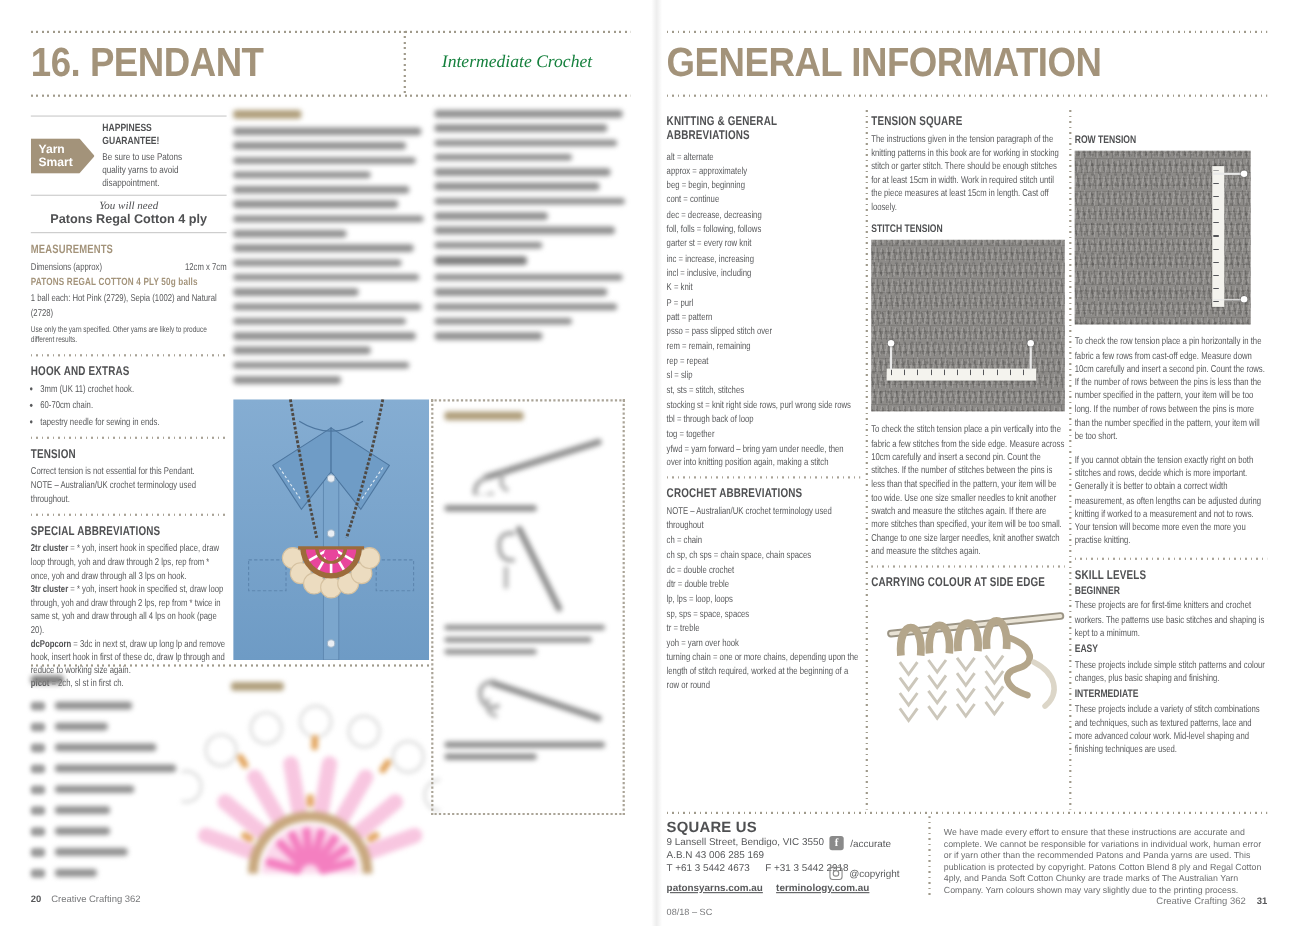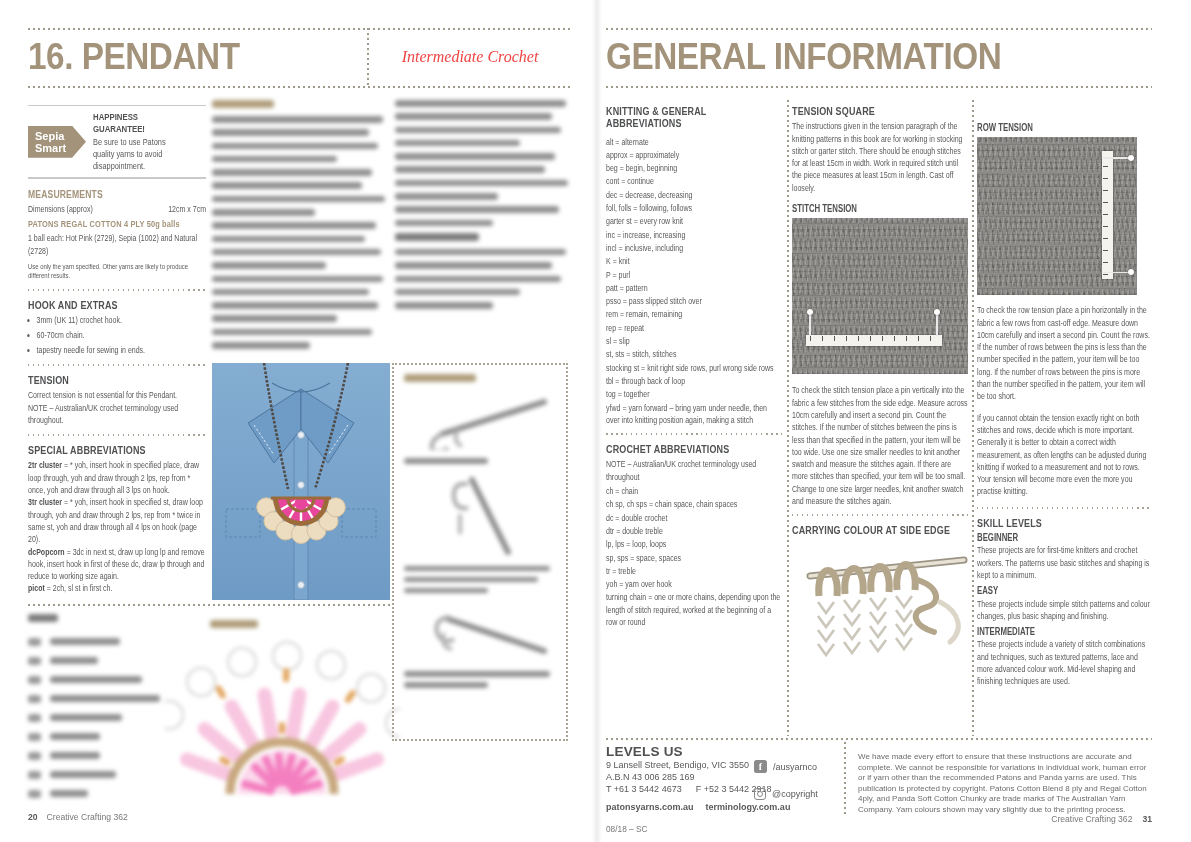--- a/index.html
+++ b/index.html
@@ -15,21 +15,21 @@
   .dot-h{height:2px;background-image:repeating-linear-gradient(90deg,#a09a8b 0 1.6px,transparent 1.6px 5px);}
   .dot-v{position:absolute;width:2px;background-image:repeating-linear-gradient(180deg,#a09a8b 0 1.6px,transparent 1.6px 5px);}
   .hr{height:1px;background:#c9c9c9;}
 
   
   .hd-rule-top{position:absolute;left:0;right:0;top:28px;}
   .hd-rule-bot{position:absolute;left:0;right:0;top:86px;}
   .big-title{position:absolute;left:0;top:36px;font-size:37px;font-weight:bold;color:#a3937a;
              letter-spacing:-.5px;transform:scaleX(.9);transform-origin:0 0;white-space:nowrap;}
   .skill-cell{position:absolute;left:339px;top:28px;width:206px;height:58px;display:flex;align-items:center;justify-content:center;}
-  .skill-txt{font-family:"Liberation Serif",serif;font-style:italic;font-size:16px;color:#ef4444;}
+  .skill-txt{font-family:"Liberation Serif",serif;font-style:italic;font-size:16px;color:#15803d;}
   .hd-div{top:28px;height:58px;left:339px;}
 
   
   .cond{font-size:9px;line-height:12.3px;transform:scaleX(.78);transform-origin:0 0;width:128.2%;color:#58595b;}
   .cond p{margin:0 0 0 0;}
   .h-tan{color:#a3937a;font-weight:bold;font-size:11px;letter-spacing:.2px;margin:0 0 2px;}
   .h-dark{color:#4f5052;font-weight:bold;font-size:11.5px;letter-spacing:.2px;margin:0 0 3px;}
   .h-sub{color:#4f5052;font-weight:bold;font-size:10px;margin:0 0 2px;}
   .tiny{font-size:7.6px;line-height:9.4px;}
 
@@ -104,21 +104,21 @@
 
   .lvl{margin:0 0 4px;}
   .lvlname{font-weight:bold;color:#4f5052;font-size:10px;}
 
   
   .contact{position:absolute;left:0;top:736px;width:240px;}
   .ct-head{font-weight:bold;font-size:13.5px;color:#4f5052;letter-spacing:.2px;}
   .ct-line{font-size:9px;line-height:12px;}
   .ct-tf span{margin-right:14px;}
   .ct-web{margin-top:6px;font-weight:bold;}
-  .ct-web span{margin-right:12px;}
+  .ct-web span{margin-right:12px;text-decoration:underline;}
   .social{position:absolute;left:148px;display:flex;align-items:center;gap:6px;font-size:9px;}
   .fb{width:13px;height:13px;background:#8a8a8a;border-radius:2.5px;color:#fff;font-weight:bold;
       font-size:10px;text-align:center;line-height:13px;font-family:"Liberation Serif",serif;}
   .ig{width:12px;height:12px;border:1.6px solid #8a8a8a;border-radius:3px;position:relative;box-sizing:border-box;}
   .ig::after{content:"";position:absolute;inset:1.6px;border:1.4px solid #8a8a8a;border-radius:50%;}
   .contact-div{left:238px;top:742px;height:72px;}
   .disclaimer{position:absolute;left:252px;top:752px;width:294px;font-size:8px;line-height:10.6px;color:#6b6c6e;}
   .rfoot-code{position:absolute;left:0;top:824px;font-size:8.3px;color:#77787a;}
   .rfoot{position:absolute;right:0;top:814px;font-size:8.6px;color:#77787a;text-align:right;}
   .rfoot b{font-weight:bold;margin-left:10px;color:#58595b;}
@@ -134,29 +134,33 @@
     <div class="dot-v hd-div"></div>
     <div class="skill-cell">
         <span class="skill-txt">Intermediate Crochet</span>
       </div>
     <div class="dot-h hd-rule-bot"></div>
 
     <div class="col c1">
       <div class="hr" style="margin-top:5px"></div>
       <div class="ys-box">
         <div class="ys-badge">
-          <div>Sepia</div>
+          <div>Yarn</div>
           <div>Smart</div>
         </div>
         <div class="cond" style="width:100%;transform:scaleX(.82)">
           <div class="ys-title">HAPPINESS GUARANTEE!</div>
           <div>Be sure to use Patons quality yarns to avoid disappointment.</div>
         </div>
       </div>
       <div class="hr"></div>
+      <div class="need">
+        <div class="need-label">You will need</div>
+        <div class="need-yarn">Patons Regal Cotton 4 ply</div>
+      </div>
       <div class="hr"></div>
 
       <div class="cond" style="margin-top:9px">
         <div class="h-tan">MEASUREMENTS</div>
         <div class="dims">
           <span>Dimensions (approx)</span>
           <span>12cm x 7cm</span>
         </div>
         <div class="h-tan" style="font-size:9.5px">PATONS REGAL COTTON 4 PLY 50g balls</div>
         <p>1 ball each: Hot Pink (2729), Sepia (1002) and Natural (2728)</p>
@@ -553,32 +557,32 @@
               <div>These projects include a variety of stitch combinations and techniques, such as textured patterns, lace and more advanced colour work. Mid-level shaping and finishing techniques are used.</div>
             </div>
           </div>
       </div>
     </div>
 
     <div class="dot-h" style="position:absolute;left:0;right:0;top:738px"></div>
     <div class="dot-v contact-div"></div>
 
     <div class="contact">
-      <div class="ct-head" style="margin-top:8px">LEVELS US</div>
+      <div class="ct-head" style="margin-top:8px">SQUARE US</div>
       <div class="ct-line">9 Lansell Street, Bendigo, VIC 3550</div>
       <div class="ct-line">A.B.N 43 006 285 169</div>
       <div class="ct-line ct-tf">
-        <span>T +61 3 5442 4673</span><span>F +52 3 5442 2918</span>
+        <span>T +61 3 5442 4673</span><span>F +31 3 5442 2918</span>
       </div>
       <div class="ct-line ct-web">
         <span>patonsyarns.com.au</span><span>terminology.com.au</span>
       </div>
       <div class="social" style="top:24px">
         <div class="fb">f</div>
-        <span>/ausyarnco</span>
+        <span>/accurate</span>
       </div>
       <div class="social" style="top:52px">
         <div class="ig"></div>
         <span>@copyright</span>
       </div>
     </div>
 
     <div class="disclaimer">We have made every effort to ensure that these instructions are accurate and complete. We cannot be responsible for variations in individual work, human error or if yarn other than the recommended Patons and Panda yarns are used. This publication is protected by copyright. Patons Cotton Blend 8 ply and Regal Cotton 4ply, and Panda Soft Cotton Chunky are trade marks of The Australian Yarn Company. Yarn colours shown may vary slightly due to the printing process.</div>
     <div class="rfoot-code">08/18 – SC</div>
     <div class="rfoot">

